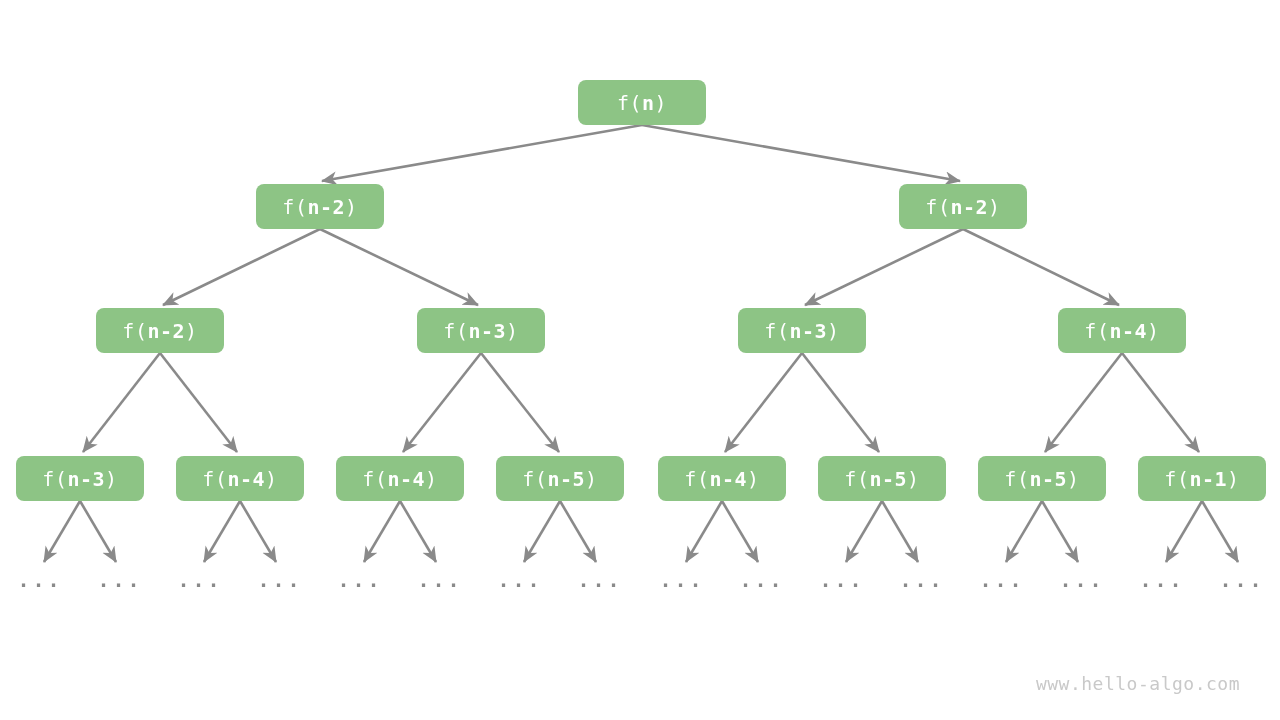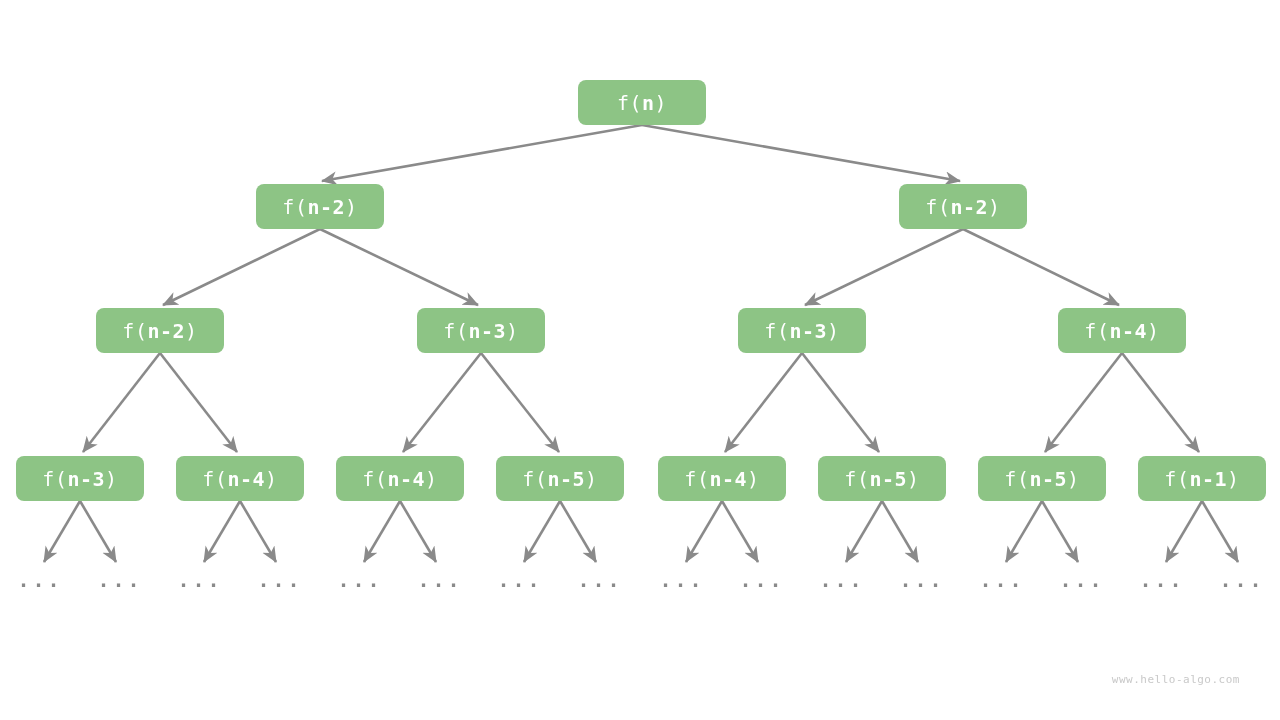--- a/index.html
+++ b/index.html
@@ -17,21 +17,21 @@
   svg.edges{position:absolute;left:0;top:0;width:1280px;height:720px;}
   .edge{stroke:var(--arrow);stroke-width:2.6;fill:none;}
   .arrowhead-path{fill:var(--arrow);}
   .node{position:absolute;width:128px;height:45px;background:var(--node-fill);
         border-radius:8px;color:var(--node-text);display:flex;align-items:center;
         justify-content:center;font-size:20px;letter-spacing:0.5px;z-index:2;}
   .node .arg{font-weight:bold;}
   .ellipsis{position:absolute;width:60px;top:568px;text-align:center;
             color:var(--ellipsis);font-size:20px;font-weight:bold;letter-spacing:3px;
             font-family:"DejaVu Sans Mono","Liberation Mono",monospace;}
-  .watermark{position:absolute;right:40px;top:673px;font-size:11px;
+  .watermark{position:absolute;right:40px;top:673px;font-size:18px;
              color:var(--watermark);letter-spacing:0.5px;
              font-family:"DejaVu Sans Mono","Liberation Mono",monospace;}
 </style>
 </head>
 <body>
 
 <div class="stage">
 
   <svg class="edges" viewBox="0 0 1280 720">
     <defs>

